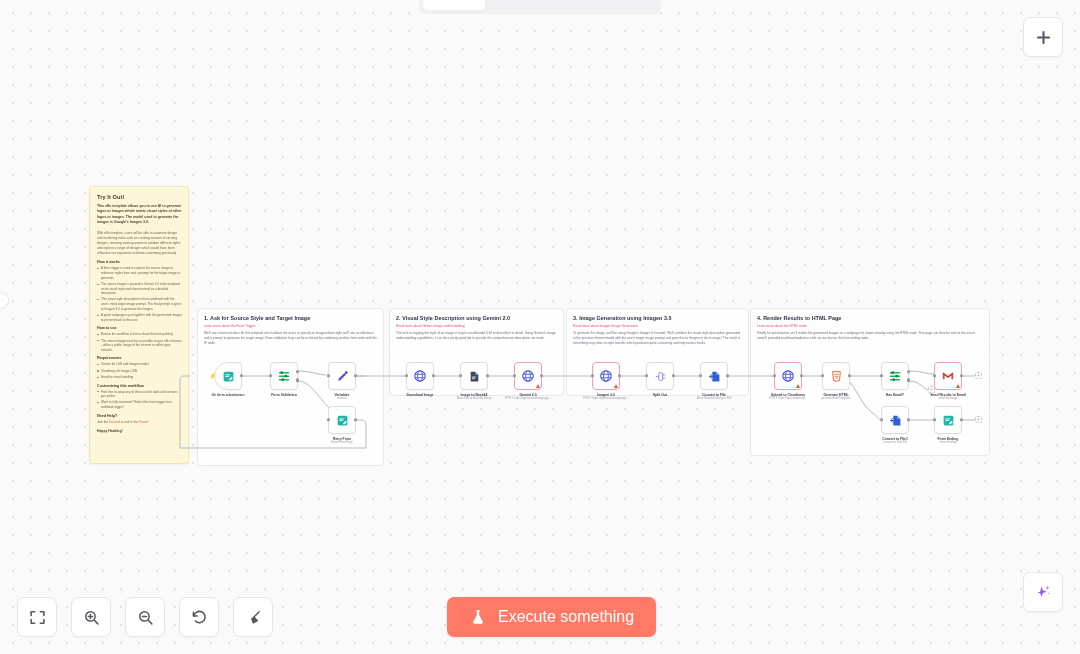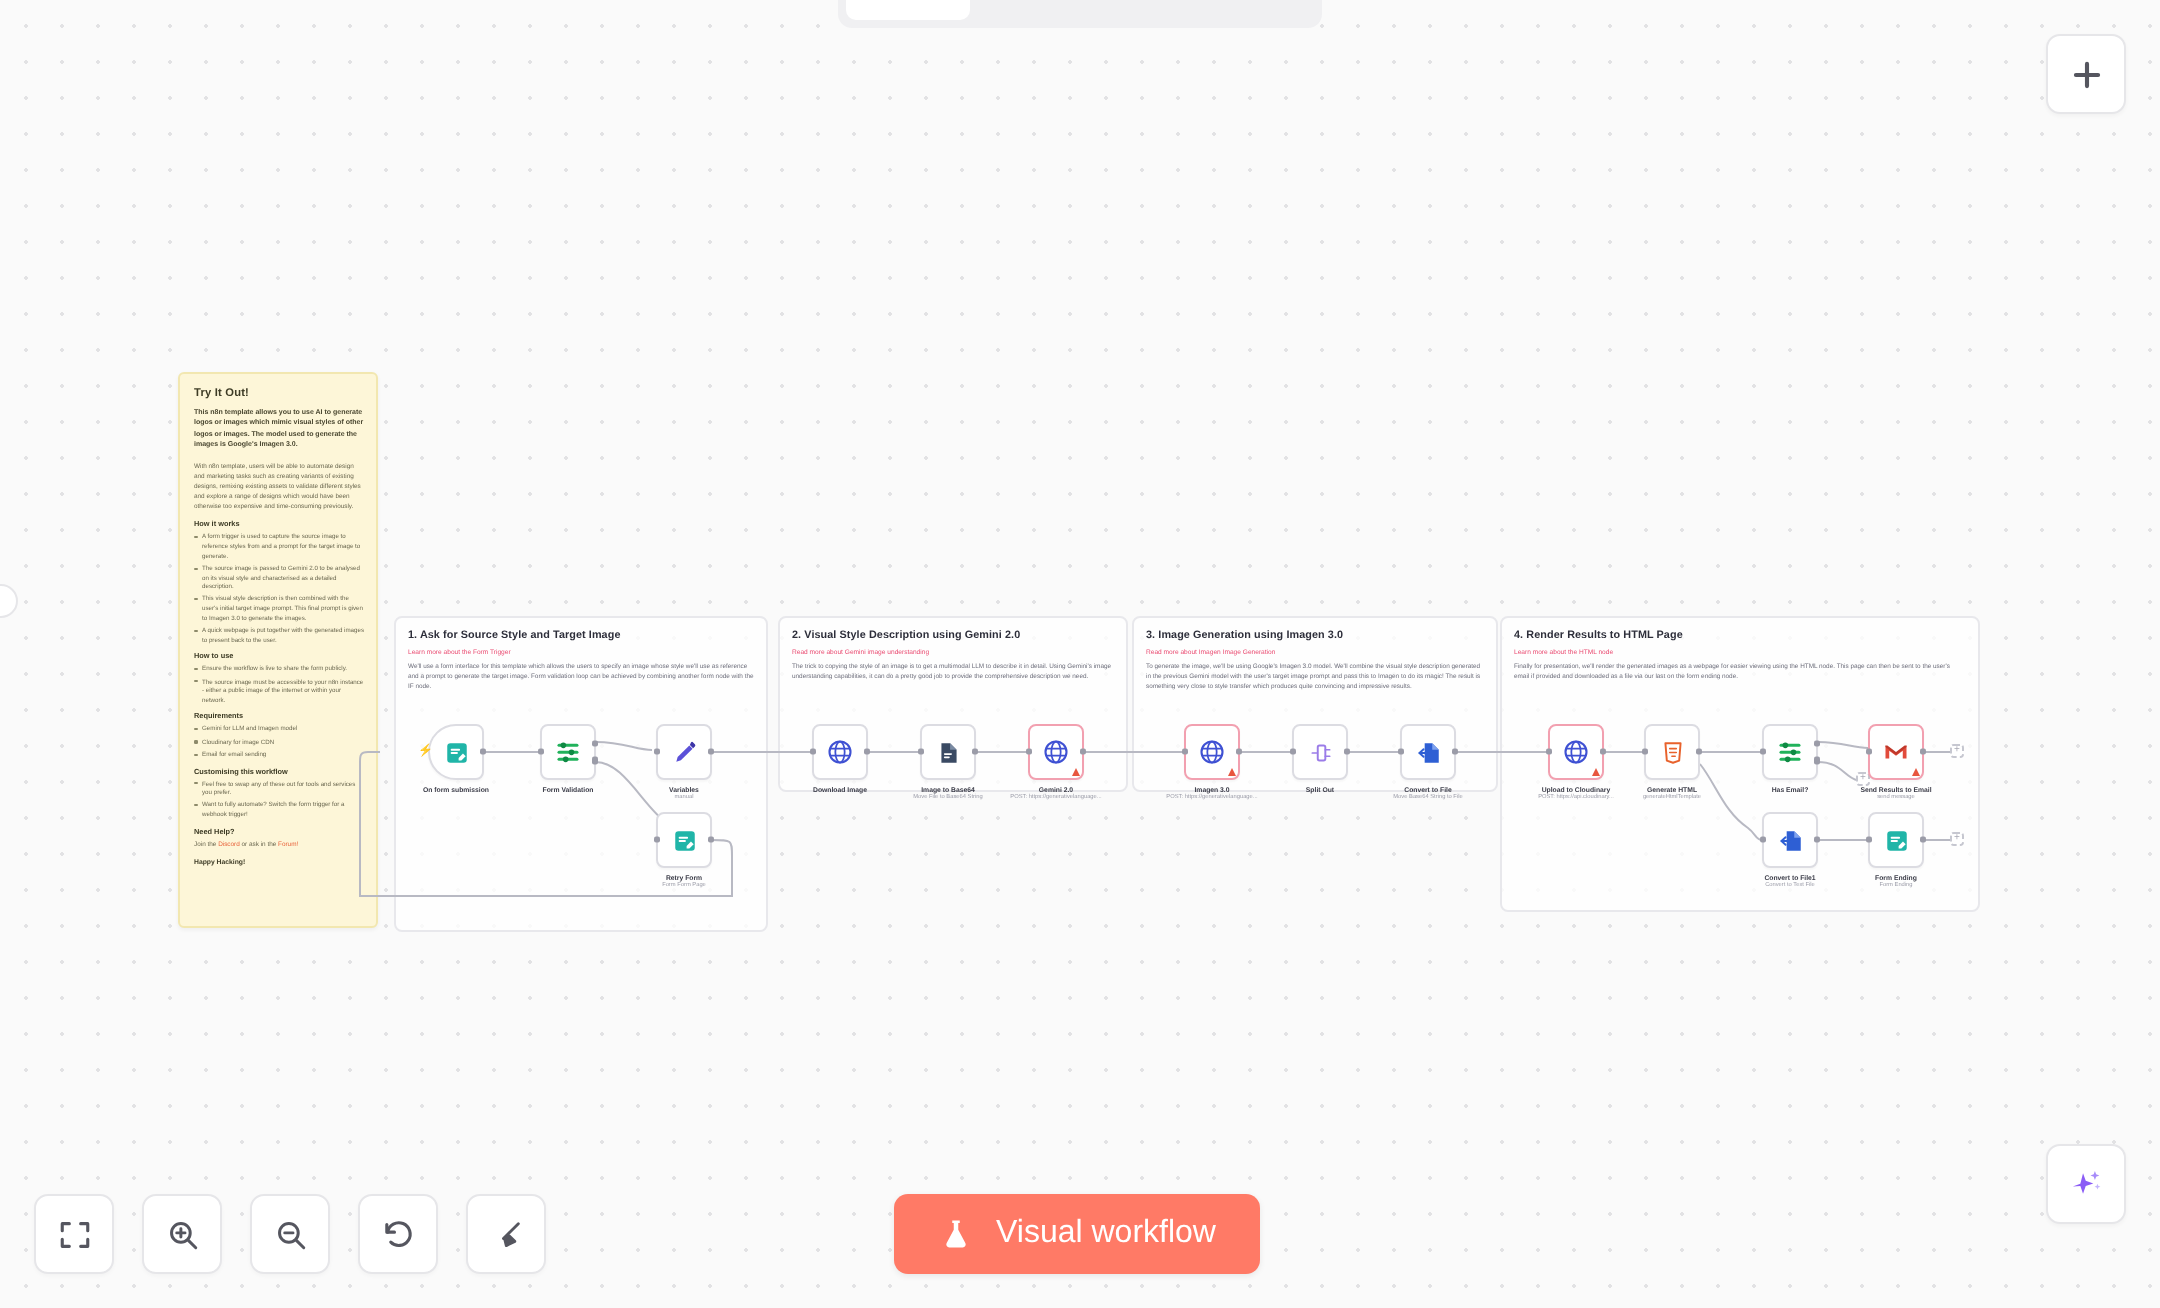--- a/index.html
+++ b/index.html
@@ -594,14 +594,14 @@
       <path d="M20 4L9.5 14.5"></path>
         <path d="M13.5 12.5l4 4-6 3-1-4z" fill="#55565f"></path>
     </svg>
   </div>
 </div>
 
 <button id="execute-workflow-btn">
   <svg width="18" height="18" viewBox="0 0 24 24">
     <path d="M9.5 3h5v1.6h-1v4.6l4.8 9A2 2 0 0116.5 21h-9a2 2 0 01-1.8-2.8l4.8-9V4.6h-1z" fill="#ffffff"></path>
   </svg>
-  <span>Visual workflow</span>
+  <span>Execute something</span>
 </button>
 
 </body></html>

